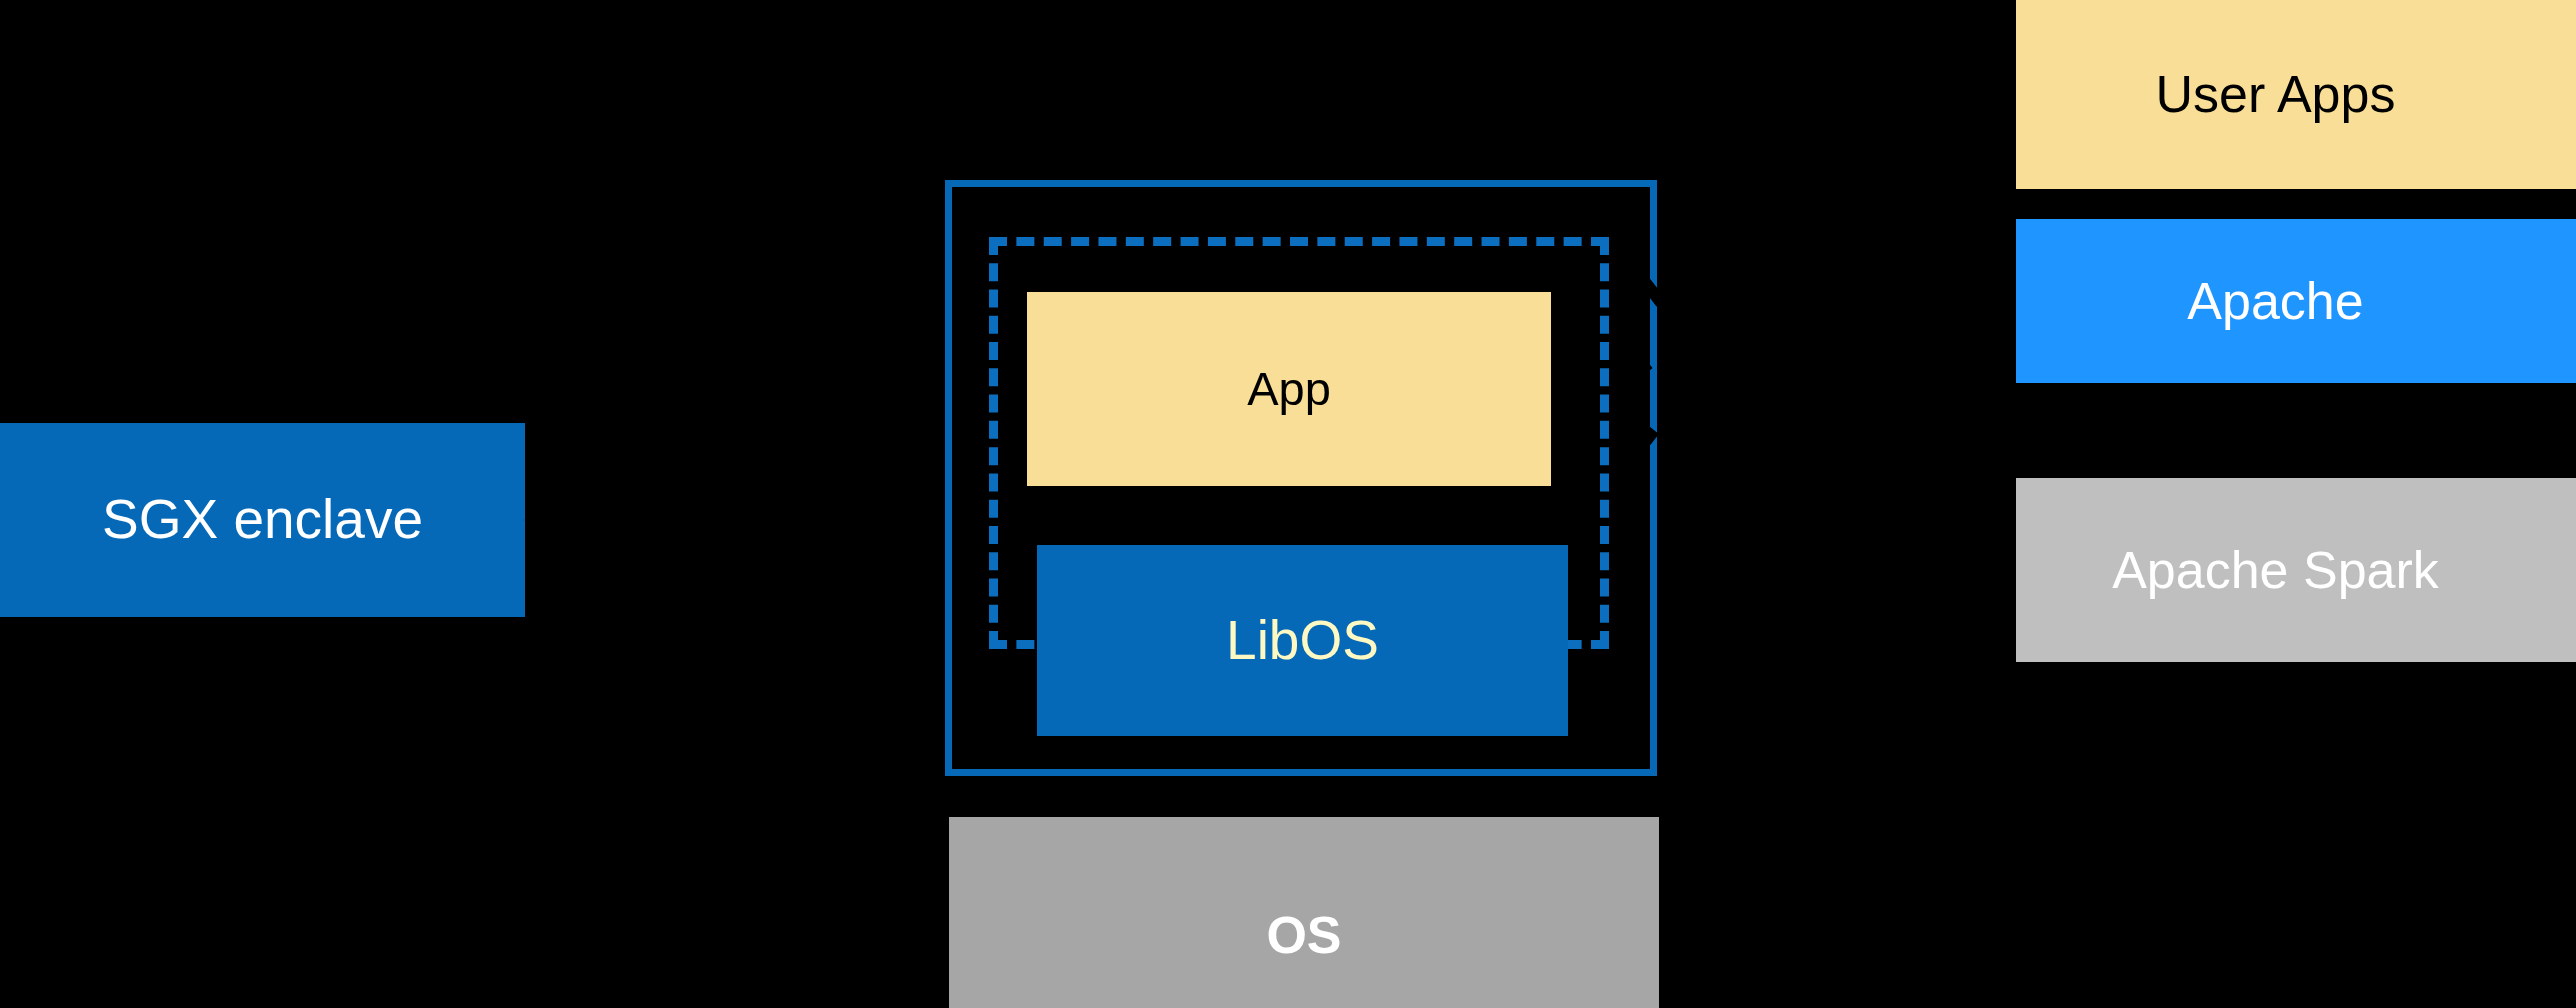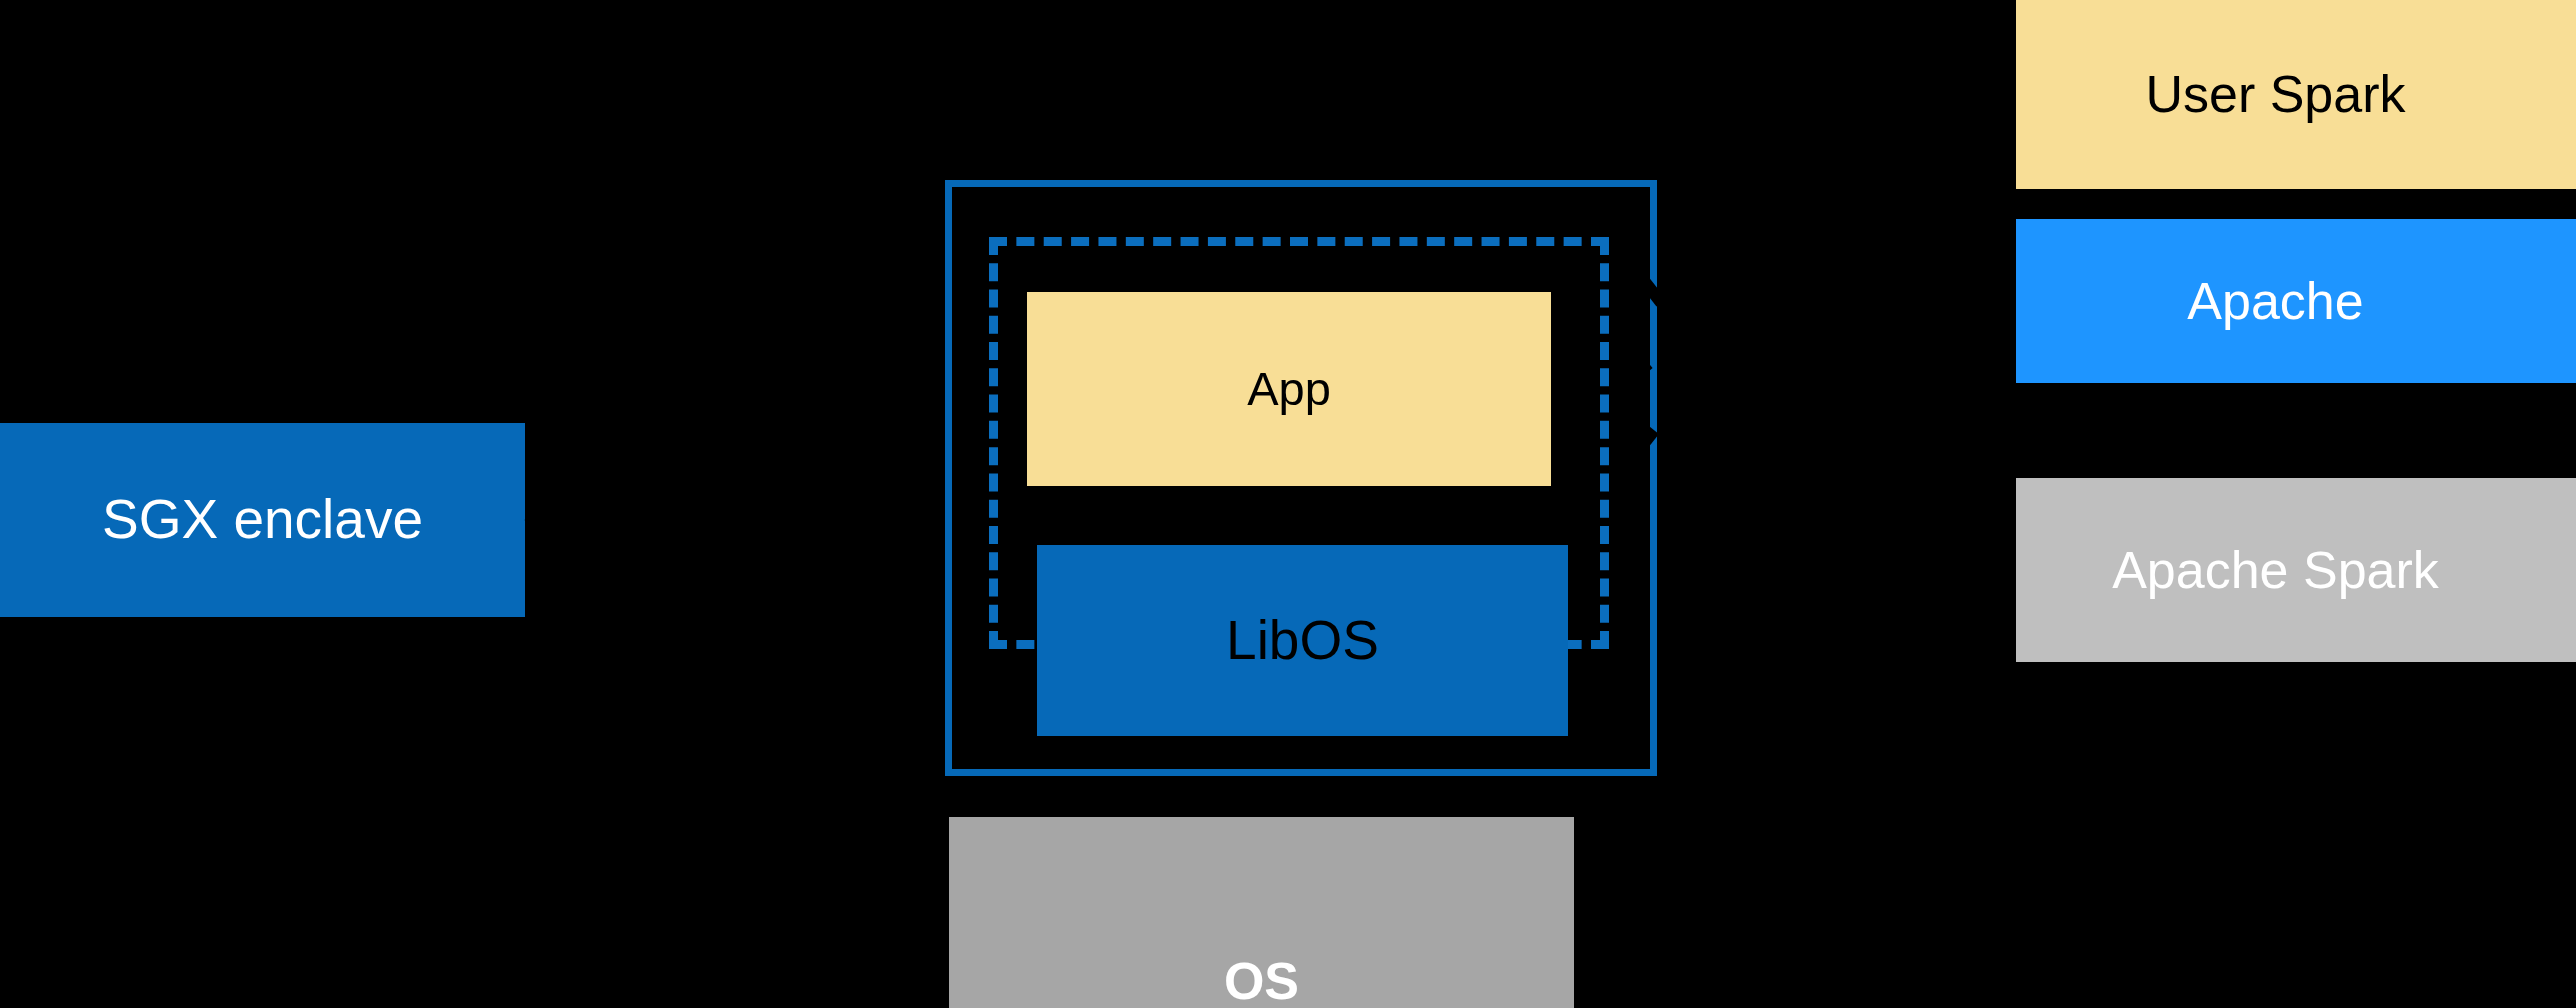--- a/index.html
+++ b/index.html
@@ -88,35 +88,35 @@
     font-size: 47px;
   }
 
   
   #libos-box {
     left: 1037px;
     top: 545px;
     width: 531px;
     height: 191px;
     background: #0669B8;
-    color: #000000;
+    color: #fef9c3;
     font-size: 55px;
   }
 
   
   #os-box {
     left: 949px;
     top: 817px;
-    width: 625px;
+    width: 710px;
     height: 192px;
     background: #A6A6A6;
     color: #ffffff;
     font-size: 52px;
     font-weight: bold;
-    align-items: flex-end;
+    align-items: center;
     padding-top: 44px;
   }
 
   
   #user-apps-box {
     left: 2016px;
     top: -42px;
     width: 603px;
     height: 231px;
     background: #F8DE96;
@@ -187,21 +187,21 @@
 
   <div class="block" id="libos-box">
     <span class="lbl">LibOS</span>
   </div>
 
   <div class="block" id="os-box">
     <span class="lbl">OS</span>
   </div>
 
   <div class="block" id="user-apps-box">
-    <span class="lbl">User Spark</span>
+    <span class="lbl">User Apps</span>
   </div>
 
   <div class="block" id="bigdl-box">
     <span class="lbl">Apache</span>
   </div>
 
   <div class="block" id="apache-spark-box">
     <span class="lbl">Apache Spark</span>
   </div>
 

